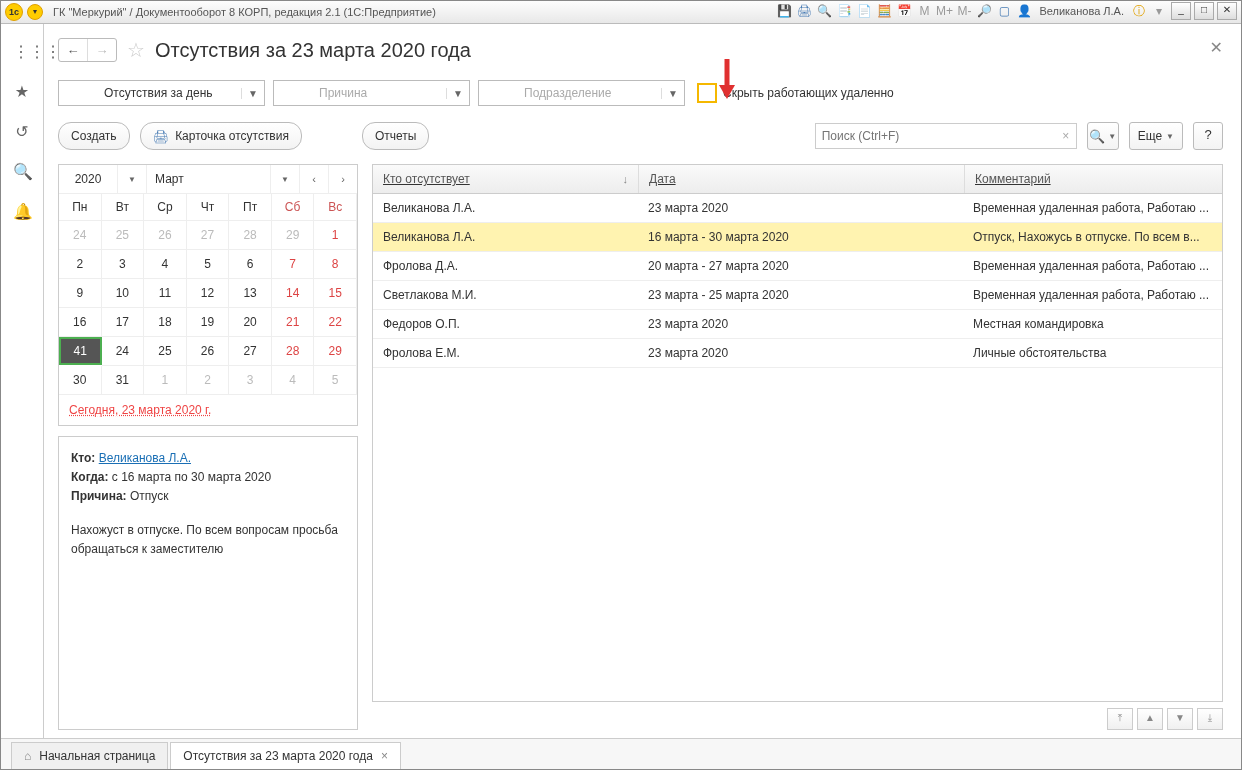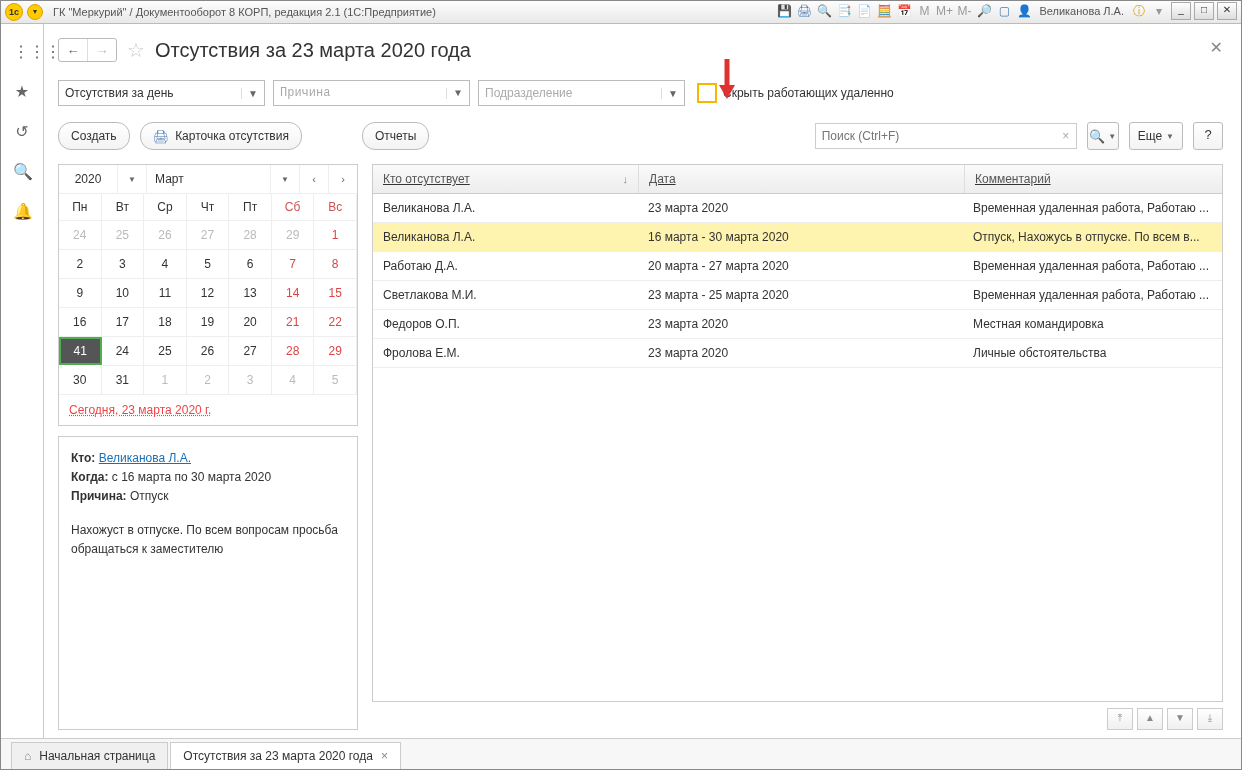--- a/index.html
+++ b/index.html
@@ -20,24 +20,24 @@
 .content{flex:1;display:flex;flex-direction:column;padding:14px 18px 8px 14px;min-width:0;}
 .page-header{display:flex;align-items:center;gap:10px;position:relative;}
 .nav-btns{display:flex;border:1px solid #bbb;border-radius:3px;}
 .nav-btn{width:28px;height:22px;text-align:center;line-height:22px;font-size:13px;color:#555;border-right:1px solid #ddd;}
 .nav-btn:last-child{border-right:none;color:#bbb;}
 .star{font-size:20px;color:#ccc;}
 .page-title{font-size:20px;color:#333;}
 .close-x{position:absolute;right:0;top:0;font-size:16px;color:#888;cursor:pointer;}
 .filter-row{display:flex;gap:8px;margin-top:18px;align-items:center;}
 .combo{height:24px;border:1px solid #bbb;background:#fff;display:flex;align-items:center;position:relative;}
-.combo .txt{padding:0 6px;flex:1;font-size:12px;}
+.combo .txt{padding:0 6px;flex:1;font-size:12px;margin-left:39px;}
 .combo .arr{width:22px;text-align:center;border-left:1px solid #ddd;color:#666;font-size:10px;}
 .combo.placeholder .txt{color:#aaa;}
-.w205{width:205px;} .w195{width:195px;font-family:Liberation Mono, monospace;} .w205b{width:205px;}
+.w205{width:205px;} .w195{width:195px;} .w205b{width:205px;}
 .chk-wrap{display:flex;align-items:center;gap:6px;margin-left:4px;}
 .chk{width:16px;height:16px;border:2px solid #f5b800;background:#fff;}
 .arrow-annotation{position:absolute;left:716px;top:56px;pointer-events:none;}
 .arrow-annotation svg{display:block;}
 .toolbar-row{display:flex;gap:10px;margin-top:16px;align-items:center;}
 .btn{height:26px;border:1px solid #bbb;border-radius:13px;background:linear-gradient(#fff,#f3f3f3);padding:0 12px;display:flex;align-items:center;gap:6px;font-size:12px;cursor:pointer;}
 .btn .ic{font-size:13px;color:#4a7db5;}
 .toolbar-spacer{flex:1;}
 .search-box{width:260px;height:24px;border:1px solid #ccc;background:#fff;display:flex;align-items:center;}
 .search-box input{flex:1;border:none;padding:0 6px;font-size:12px;outline:none;}
@@ -280,21 +280,21 @@
                   <div class="td td1">Великанова Л.А.</div>
                   <div class="td td2">23 марта 2020</div>
                   <div class="td td3">Временная удаленная работа, Работаю ...</div>
                 </div>
                 <div class="tr sel">
                   <div class="td td1">Великанова Л.А.</div>
                   <div class="td td2">16 марта - 30 марта 2020</div>
                   <div class="td td3">Отпуск, Нахожусь в отпуске. По всем в...</div>
                 </div>
                 <div class="tr">
-                  <div class="td td1">Работаю Д.А.</div>
+                  <div class="td td1">Фролова Д.А.</div>
                   <div class="td td2">20 марта - 27 марта 2020</div>
                   <div class="td td3">Временная удаленная работа, Работаю ...</div>
                 </div>
                 <div class="tr">
                   <div class="td td1">Светлакова М.И.</div>
                   <div class="td td2">23 марта - 25 марта 2020</div>
                   <div class="td td3">Временная удаленная работа, Работаю ...</div>
                 </div>
                 <div class="tr">
                   <div class="td td1">Федоров О.П.</div>

